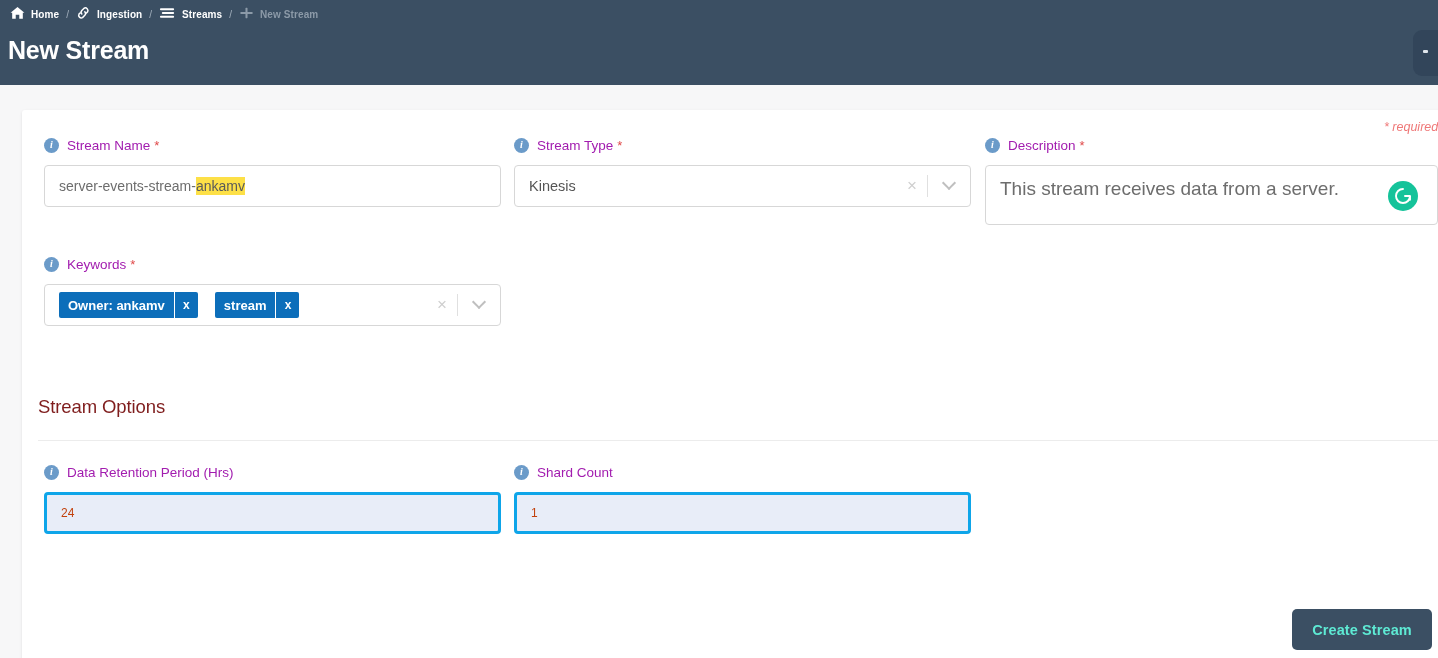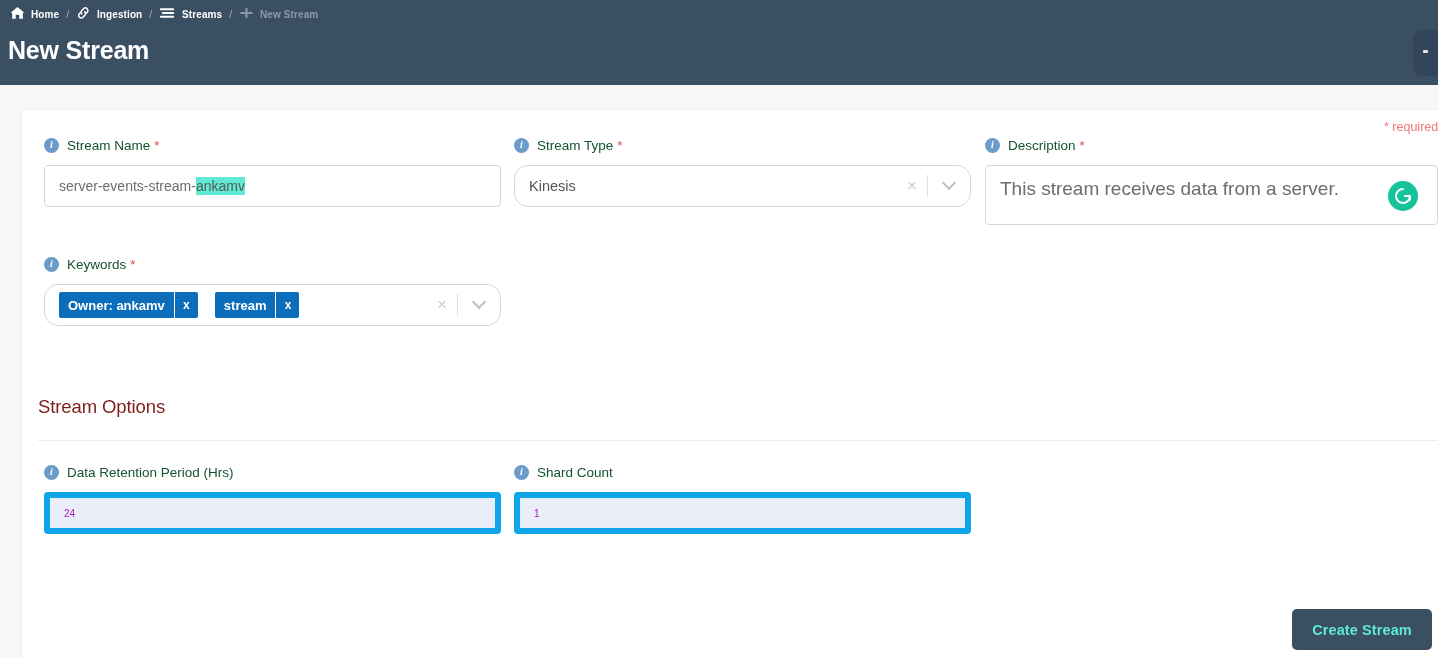--- a/index.html
+++ b/index.html
@@ -78,20 +78,21 @@
     border-radius: 3px 0 0 0;
     box-shadow: 0 1px 3px rgba(0,0,0,0.10);
   }
 
   .required-note {
     position: absolute;
     top: 120px; left: 1384px;
     font-size: 12.5px;
     color: #ef7878;
     white-space: nowrap;
+    font-style: italic;
   }
 
   
   .field { position: absolute; }
   .field-label {
     display: flex; align-items: center;
     font-size: 13.5px;
     color: #3d3d3d;
     height: 18px;
     white-space: nowrap;
@@ -105,49 +106,49 @@
     font-weight: bold;
     font-style: italic;
     font-family: "Liberation Serif", serif;
     display: inline-flex;
     align-items: center;
     justify-content: center;
     margin-right: 8px;
     flex: 0 0 auto;
     line-height: 1;
   }
-  .label-text { color: #14532d; }
+  .label-text { color: #a21caf; }
   .req-star {
     color: #e04a4a;
     margin-left: 4px;
     font-size: 13px;
   }
 
   .input-box {
     margin-top: 11px;
     height: 42px;
     border: 1px solid #d7d7d7;
     border-radius: 4px;
     background: #ffffff;
     display: flex;
     align-items: center;
     padding: 0 14px;
     font-size: 14px;
     color: #4a4a4a;
   }
   .input-box.filled {
     background: #e8edf8;
-    border: 6px solid #0ea5e9;
-    color: #a21caf;
-    font-size: 10px;
+    border: 3px solid #0ea5e9;
+    color: #c2410c;
+    font-size: 12px;
   }
 
   .text-plain { color: #6d6d6d; }
   .hl {
-    background: #5eead4;
+    background: #fde047;
     color: #5a5a5a;
     padding: 1px 0 1px 0;
   }
 
   
   .textarea-box {
     margin-top: 11px;
     height: 60px;
     border: 1px solid #d7d7d7;
     border-radius: 4px;
@@ -165,21 +166,21 @@
     background: #15c39a;
     display: flex; align-items: center; justify-content: center;
   }
   .grammarly svg { display: block; }
 
   
   .select-box {
     margin-top: 11px;
     height: 42px;
     border: 1px solid #d7d7d7;
-    border-radius: 14px;
+    border-radius: 4px;
     background: #ffffff;
     display: flex;
     align-items: center;
     padding: 0 0 0 14px;
     font-size: 14.5px;
     color: #4a4a4a;
     position: relative;
   }
   .select-value { flex: 1 1 auto; color: #555555; }
   .sel-clear {

